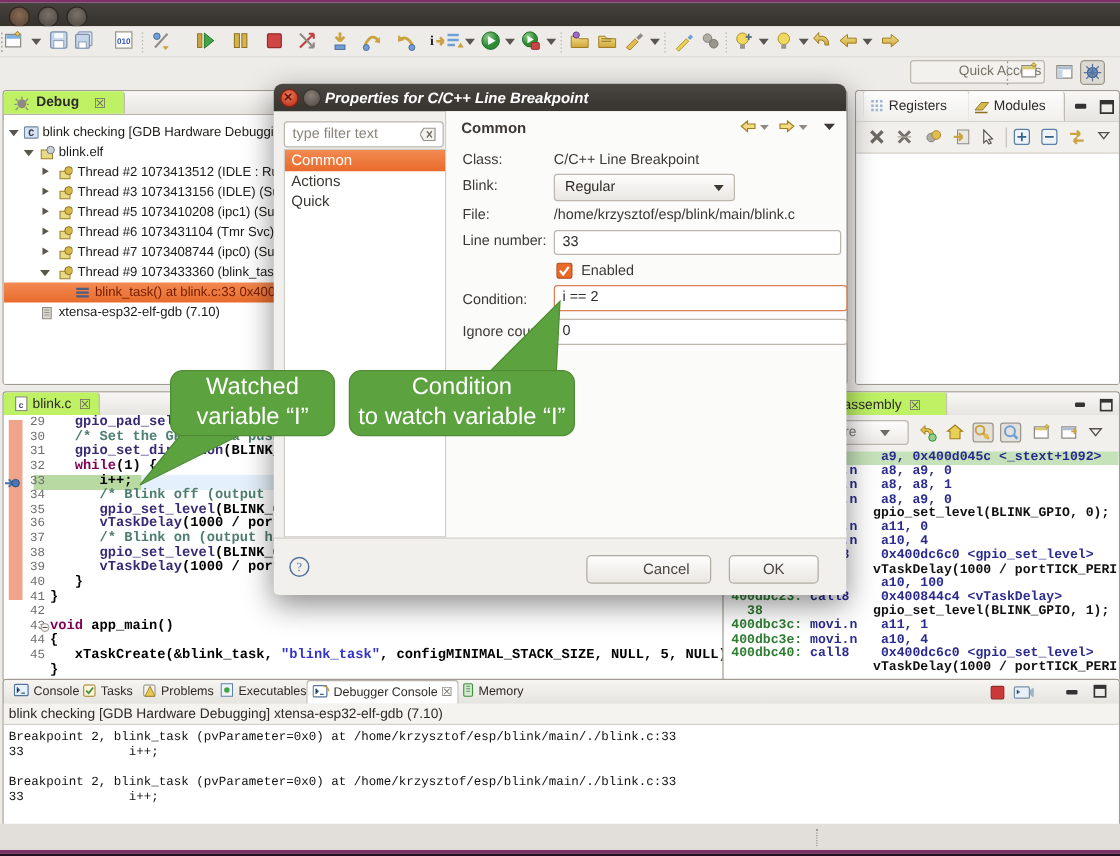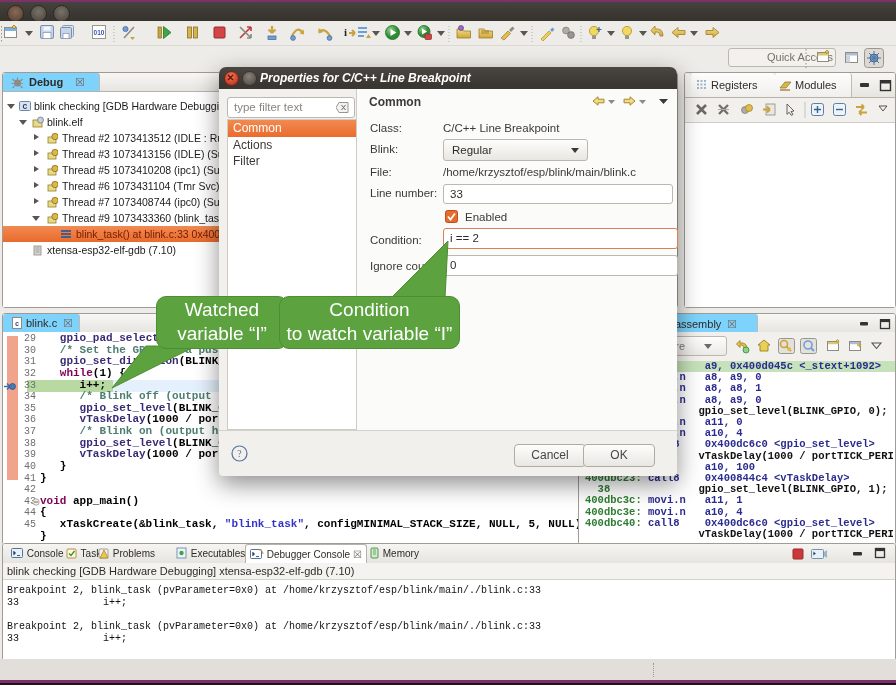--- a/index.html
+++ b/index.html
@@ -13,21 +13,21 @@
 #titletext{position:absolute;left:57px;top:3px;font-size:12px;font-weight:bold;color:#dfdbd5;letter-spacing:0.2px;}
 
 #toolbar1{left:0;top:21px;width:896px;height:24px;background:#edece8;border-bottom:1px solid #dcd9d3;}
 #row2{left:0;top:46px;width:896px;height:25px;background:#edece8;}
 #qa{position:absolute;left:728px;top:2px;width:70px;height:17px;border:1px solid #bcb8b0;
  border-radius:3px;background:#f2f1ed;color:#777268;font-size:11px;text-align:center;line-height:17px;white-space:nowrap;padding-left:36px;}
 
 .panel{position:absolute;background:#fff;border:1px solid #a19c93;border-radius:3px;}
 .tabbar{position:absolute;left:0;top:0;right:0;height:22px;
  background:linear-gradient(#f8f7f5,#e7e5e0);border-bottom:1px solid #b7b3ab;border-radius:2px 2px 0 0;}
-.tab{position:absolute;top:0;height:22px;background:#7dd3fc;border-right:1px solid #c0bcb4;
+.tab{position:absolute;top:0;height:22px;background:#bef264;border-right:1px solid #c0bcb4;
  border-radius:3px 3px 0 0;font-size:11px;color:#2e2b28;}
 .tab .tx{position:absolute;top:5px;white-space:nowrap;}
 .minmax{position:absolute;top:5px;right:4px;width:34px;height:12px;}
 
 .trow{position:absolute;left:0;width:100%;height:16px;font-size:10.5px;color:#1c1a18;white-space:nowrap;}
 .trow .a{position:absolute;top:4px;width:0;height:0;}
 .arr-e{border-top:3.5px solid transparent;border-bottom:3.5px solid transparent;border-left:5px solid #5a564f;}
 .arr-d{border-left:4px solid transparent;border-right:4px solid transparent;border-top:5px solid #5a564f;margin-top:2px;}
 .ti{position:absolute;top:2px;width:12px;height:12px;}
 .kw{color:#7f0055;}
@@ -498,21 +498,21 @@
   <div id="consolePanel" class="panel" style="left:2px;top:543px;width:892px;height:116px;">
     <div class="tabbar" style="height:19px;background:linear-gradient(#f6f5f2,#e6e4df);"></div>
     <div class="ctab" style="left:4px;"><svg width="13" height="12" style="vertical-align:-2px;">
           <rect x="0.5" y="1.5" width="11" height="9" rx="1" fill="#e8f0f8" stroke="#55749c"></rect>
           <path d="M2.5 4 l2 2 -2 2 M6 8.5 h3" stroke="#33628f" stroke-width="1"></path>
         </svg> Console</div>
     <div class="ctab" style="left:59px;"><svg width="12" height="12" style="vertical-align:-2px;">
           <rect x="1" y="2" width="9" height="9" rx="1" fill="#fdf6dd" stroke="#a07d20" stroke-width="0.8"></rect>
           <path d="M3 6.5 l2 2 3.5 -4.5" stroke="#3e8f3e" stroke-width="1.4" fill="none"></path>
         </svg> Tasks</div>
-    <div class="ctab" style="left:91px;"><svg width="12" height="12" style="vertical-align:-2px;">
+    <div class="ctab" style="left:107px;"><svg width="12" height="12" style="vertical-align:-2px;">
           <rect x="1" y="2" width="9" height="9" rx="1" fill="#f4f2ee" stroke="#8f8b84" stroke-width="0.8"></rect>
           <path d="M2 11 L6 3 l4 8 Z" fill="#e8c84f" stroke="#a07d20" stroke-width="0.7"></path>
         </svg> Problems</div>
     <div class="ctab" style="left:169px;"><svg width="12" height="12" style="vertical-align:-2px;">
           <rect x="1" y="1" width="9" height="10" fill="#eef3f8" stroke="#5c7fa8" stroke-width="0.8"></rect>
           <circle cx="5.5" cy="6" r="2.2" fill="#44a348"></circle>
         </svg> Executables</div>
     <div class="ctab" style="left:242px;background:#fff;border:1px solid #b7b3ab;border-bottom:none;border-radius:3px 3px 0 0;height:18px;"><svg width="14" height="12" style="vertical-align:-2px;">
           <rect x="0.5" y="1.5" width="11" height="9" rx="1" fill="#fff" stroke="#55749c"></rect>
           <path d="M2.5 4 l2 2 -2 2 M6 8.5 h3" stroke="#33628f" stroke-width="1"></path>
@@ -551,21 +551,21 @@
     </div>
     <div class="fld" style="left:8px;top:30px;width:120px;height:19px;color:#8a857c;line-height:19px;padding-left:6px;font-size:11.5px;">type filter text
       <svg style="position:absolute;right:5px;top:4px;" width="13" height="11">
           <path d="M3 0.5 h9 v10 h-9 l-3 -5 Z" fill="#f4f2ee" stroke="#9a968e"></path>
           <path d="M5.5 3 l4 5 M9.5 3 l-4 5" stroke="#6d6963" stroke-width="1"></path>
         </svg>
     </div>
     <div style="position:absolute;left:8px;top:52px;width:128px;bottom:46px;background:#fff;border:1px solid #cfccc6;font-size:12px;color:#3c3935;">
       <div style="height:17px;line-height:17px;padding-left:5px;background:linear-gradient(#f28a52,#e96b2c);color:#fff;">Common</div>
       <div style="height:16px;line-height:16px;padding-left:5px;">Actions</div>
-      <div style="height:16px;line-height:16px;padding-left:5px;">Filter</div>
+      <div style="height:16px;line-height:16px;padding-left:5px;">Quick</div>
     </div>
     <div style="position:absolute;left:137px;top:22px;width:1px;bottom:46px;background:#cfccc6;"></div>
     <div style="position:absolute;left:138px;top:22px;right:0;bottom:46px;background:#fbfbfa;"></div>
     <div style="position:absolute;left:150px;top:28px;font-size:12px;font-weight:bold;color:#3c3935;">Common</div>
     <svg style="position:absolute;left:372px;top:27px;" width="84" height="14">
       <path d="M2 7 L7 2.8 V5.2 H13 V8.8 H7 V11.2 Z" fill="#f0dc82" stroke="#a07d20" stroke-width="0.9"></path>
       <path d="M17 6 h7 l-3.5 4 Z" fill="#8f8b84"></path>
       <path d="M44 7 L39 2.8 V5.2 H33 V8.8 H39 V11.2 Z" fill="#f0dc82" stroke="#a07d20" stroke-width="0.9"></path>
       <path d="M48 6 h7 l-3.5 4 Z" fill="#8f8b84"></path>
       <path d="M68 5 h9 l-4.5 5 Z" fill="#3c3935"></path>
@@ -589,29 +589,29 @@
     <div class="lbl" style="left:246px;top:144px;">Enabled</div>
     <div class="lbl" style="left:151px;top:167px;">Condition:</div>
     <div class="fld" style="left:224px;top:161px;width:227px;height:19px;line-height:19px;padding-left:6px;border-color:#d98058;">i == 2</div>
     <div class="lbl" style="left:151px;top:193px;">Ignore count:</div>
     <div class="fld" style="left:224px;top:188px;width:227px;height:19px;line-height:19px;padding-left:6px;">0</div>
     <div style="position:absolute;left:0;bottom:45px;width:100%;height:1px;background:#d5d2cc;"></div>
     <svg style="position:absolute;left:12px;bottom:14px;" width="17" height="17">
         <circle cx="8.5" cy="8.5" r="7.5" fill="none" stroke="#55749c" stroke-width="1.2"></circle>
         <text x="8.5" y="12" font-size="10" fill="#55749c" text-anchor="middle" font-family="Liberation Serif">?</text>
       </svg>
-    <div class="btn" style="right:91px;bottom:9px;">Cancel</div>
+    <div class="btn" style="right:108px;bottom:9px;padding-left:28px;">Cancel</div>
     <div class="btn" style="right:22px;bottom:9px;">OK</div>
   </div>
   <div id="callouts">
     <svg style="position:absolute;left:100px;top:230px;" width="400" height="170">
       <path d="M46 116 L12 158 L96 116 Z" fill="#5ca23f" stroke="#4e8c35"></path>
       <path d="M348 11 L345 68 L291 68 Z" fill="#5ca23f" stroke="#4e8c35"></path>
     </svg>
-    <div class="balloon" style="left:136px;top:296px;width:130px;height:50px;margin-left:20px;">Watched<br>variable “I”</div>
+    <div class="balloon" style="left:136px;top:296px;width:130px;height:50px;">Watched<br>variable “I”</div>
     <div class="balloon" style="left:279px;top:296px;width:179px;height:50px;">Condition<br>to watch variable “I”</div>
   </div>
   <div id="bottomstrip" class="abs" style="left:0;top:659px;width:896px;height:26px;background:#e2dfda;">
     <div class="abs" style="left:0;top:21px;width:896px;height:3px;background:#7c2f67;"></div>
     <div class="abs" style="left:0;top:24px;width:896px;height:2px;background:#22101d;"></div>
     <div class="abs" style="left:653px;top:4px;width:2px;height:14px;border-left:1px dotted #9a968e;"></div>
   </div>
 </div>
 
 </body></html>

